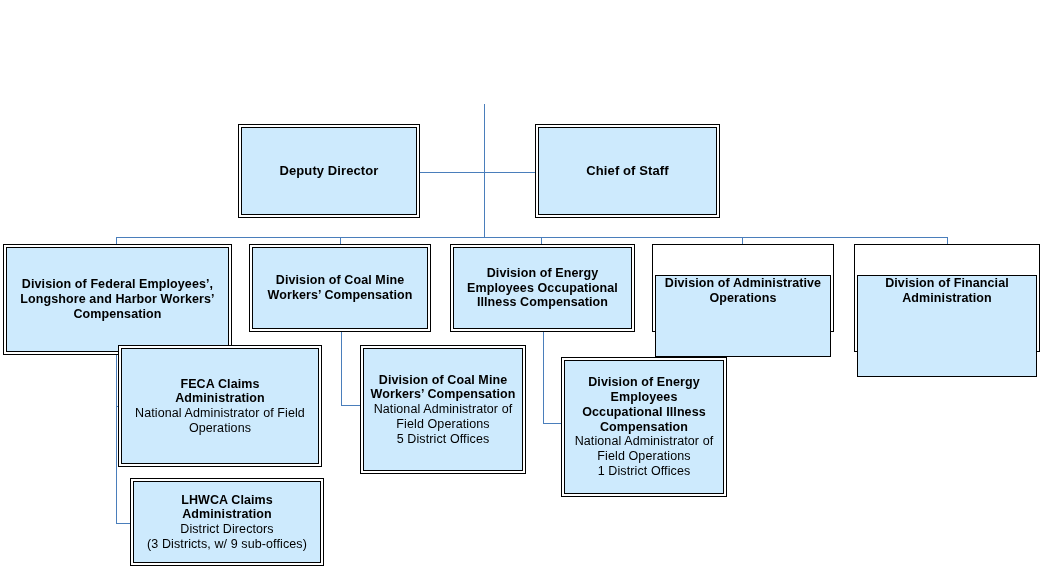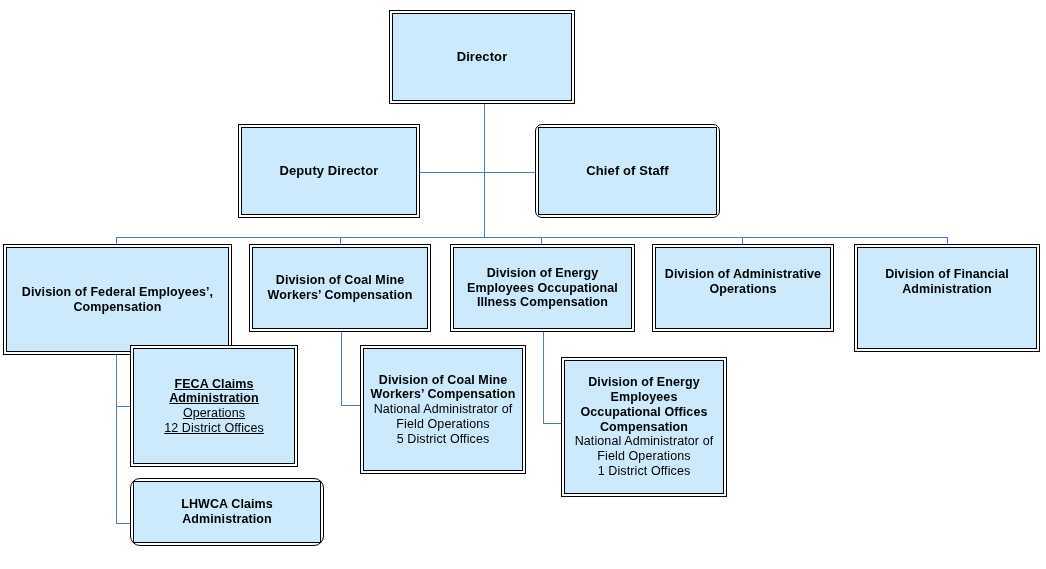--- a/index.html
+++ b/index.html
@@ -42,21 +42,22 @@
     flex-direction: column;
     align-items: center;
     justify-content: center;
     text-align: center;
     line-height: 1.18;
     color: #000000;
     overflow: hidden;
   }
   .node.top-align > .inner {
     justify-content: flex-start;
-    padding-top: 19px;
+    padding-top: 0;
+    margin-top: 28px;
   }
 
   .title {
     font-weight: bold;
     font-size: 12.5px;
     letter-spacing: 0.1px;
   }
   .title.lg { font-size: 13px; }
   .sub {
     font-weight: normal;
@@ -84,42 +85,38 @@
   <div class="conn v" style="left:116px; top:332px; height:192px;"></div>
   <div class="conn h" style="left:116px; top:406px; width:16px;"></div>
   <div class="conn h" style="left:116px; top:523px; width:16px;"></div>
 
   <div class="conn v" style="left:341px; top:332px; height:73px;"></div>
   <div class="conn h" style="left:341px; top:405px; width:22px;"></div>
 
   <div class="conn v" style="left:543px; top:332px; height:91px;"></div>
   <div class="conn h" style="left:543px; top:423px; width:20px;"></div>
 
-  <div class="node" style="left:389px; top:10px; width:186px; height:94px;">
-    <div class="inner">
-      <div class="title lg">Director</div>
-    </div>
-  </div>
 
   <div class="node" style="left:238px; top:124px; width:182px; height:94px;">
     <div class="inner">
       <div class="title lg">Deputy Director</div>
     </div>
   </div>
 
-  <div class="node" style="left:535px; top:124px; width:185px; height:94px;border-radius:7px;">
+  <div class="node" style="left:535px; top:124px; width:185px; height:94px;">
     <div class="inner">
       <div class="title lg">Chief of Staff</div>
     </div>
   </div>
 
   <div class="node" style="left:3px; top:244px; width:229px; height:111px;">
     <div class="inner">
       <div class="title">
         <span class="ln">Division of Federal Employees’,</span>
+        <span class="ln">Longshore and Harbor Workers’</span>
         <span class="ln">Compensation</span>
       </div>
     </div>
   </div>
 
   <div class="node" style="left:249px; top:244px; width:182px; height:88px;">
     <div class="inner">
       <div class="title">
         <span class="ln">Division of Coal Mine</span>
         <span class="ln">Workers’ Compensation</span>
@@ -148,38 +145,42 @@
 
   <div class="node top-align" style="left:854px; top:244px; width:186px; height:108px;">
     <div class="inner">
       <div class="title">
         <span class="ln">Division of Financial</span>
         <span class="ln">Administration</span>
       </div>
     </div>
   </div>
 
-  <div class="node" style="left:130px; top:345px; width:168px; height:122px;text-decoration:underline;">
+  <div class="node" style="left:118px; top:345px; width:204px; height:122px;">
     <div class="inner">
       <div class="title">
         <span class="ln">FECA Claims</span>
         <span class="ln">Administration</span>
       </div>
       <div class="sub">
+        <span class="ln">National Administrator of Field</span>
         <span class="ln">Operations</span>
-        <span class="ln">12 District Offices</span>
-      </div>
-    </div>
-  </div>
-
-  <div class="node" style="left:130px; top:478px; width:194px; height:68px;border-radius:10px;">
+      </div>
+    </div>
+  </div>
+
+  <div class="node" style="left:130px; top:478px; width:194px; height:88px;">
     <div class="inner">
       <div class="title">
         <span class="ln">LHWCA Claims</span>
         <span class="ln">Administration</span>
+      </div>
+      <div class="sub">
+        <span class="ln">District Directors</span>
+        <span class="ln">(3 Districts, w/ 9 sub-offices)</span>
       </div>
     </div>
   </div>
 
   <div class="node" style="left:360px; top:345px; width:166px; height:129px;">
     <div class="inner">
       <div class="title">
         <span class="ln">Division of Coal Mine</span>
         <span class="ln">Workers’ Compensation</span>
       </div>
@@ -189,21 +190,21 @@
         <span class="ln">5 District Offices</span>
       </div>
     </div>
   </div>
 
   <div class="node" style="left:561px; top:357px; width:166px; height:140px;">
     <div class="inner">
       <div class="title">
         <span class="ln">Division of Energy</span>
         <span class="ln">Employees</span>
-        <span class="ln">Occupational Offices</span>
+        <span class="ln">Occupational Illness</span>
         <span class="ln">Compensation</span>
       </div>
       <div class="sub">
         <span class="ln">National Administrator of</span>
         <span class="ln">Field Operations</span>
         <span class="ln">1 District Offices</span>
       </div>
     </div>
   </div>
 

